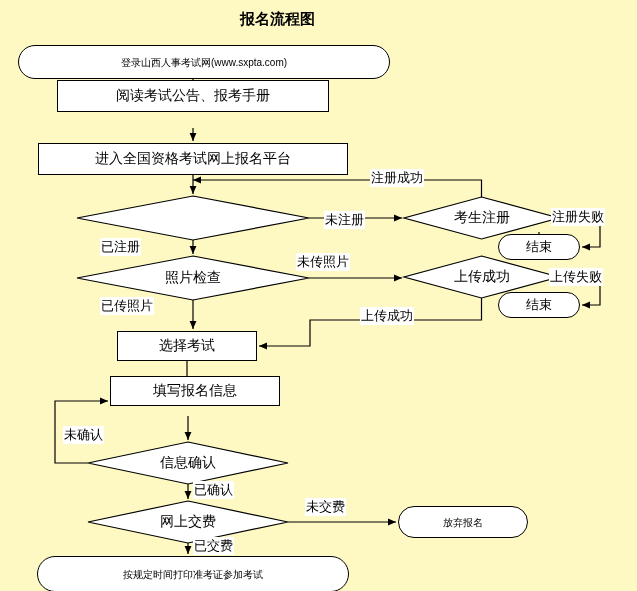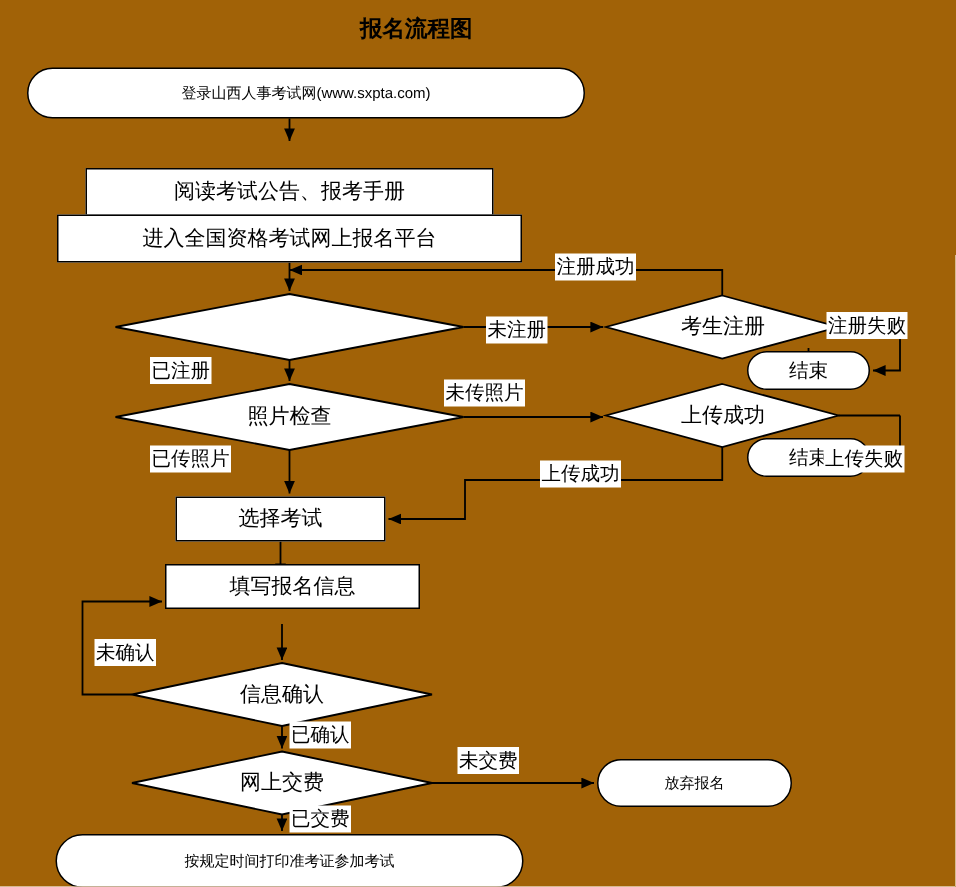--- a/index.html
+++ b/index.html
@@ -7,21 +7,21 @@
     padding: 0;
     background: #ffffff;
   }
   body {
     font-family: "Liberation Sans", "DejaVu Sans", sans-serif;
   }
   #page {
     position: relative;
     width: 637px;
     height: 591px;
-    background: #a16207;
+    background: #fef9c3;
     overflow: hidden;
   }
   #svg-layer {
     position: absolute;
     left: 0;
     top: 0;
     width: 637px;
     height: 591px;
   }
   .node {
@@ -122,21 +122,21 @@
       <path d="M88,463 L55,463 L55,401 L108,401" marker-end="url(#arrow)"></path>
 
       <line x1="288" y1="522" x2="396" y2="522" marker-end="url(#arrow)"></line>
     </g>
   </svg>
 
   <div class="node stadium" style="left:18px; top:45px; width:372px; height:34px;">
     <span>登录山西人事考试网(www.sxpta.com)</span>
   </div>
 
-  <div class="node rect" style="left:57px; top:112px; width:272px; height:32px;">
+  <div class="node rect" style="left:57px; top:80px; width:272px; height:32px;">
     <span>阅读考试公告、报考手册</span>
   </div>
 
   <div class="node rect" style="left:38px; top:143px; width:310px; height:32px;">
     <span>进入全国资格考试网上报名平台</span>
   </div>
 
 
   <div class="diamond-label" style="left:432px; top:206px; width:100px; height:24px;">
     <span>考生注册</span>
@@ -180,21 +180,21 @@
 
   <div class="node stadium" style="left:37px; top:556px; width:312px; height:36px;">
     <span>按规定时间打印准考证参加考试</span>
   </div>
 
   <div class="edge-label" style="left:370px; top:169px;">注册成功</div>
   <div class="edge-label" style="left:324px; top:211px;">未注册</div>
   <div class="edge-label" style="left:551px; top:208px;">注册失败</div>
   <div class="edge-label" style="left:100px; top:238px;">已注册</div>
   <div class="edge-label" style="left:296px; top:253px;">未传照片</div>
-  <div class="edge-label" style="left:549px; top:268px;margin-top:29px;">上传失败</div>
+  <div class="edge-label" style="left:549px; top:268px;">上传失败</div>
   <div class="edge-label" style="left:100px; top:297px;">已传照片</div>
   <div class="edge-label" style="left:360px; top:307px;">上传成功</div>
   <div class="edge-label" style="left:63px; top:426px;">未确认</div>
   <div class="edge-label" style="left:193px; top:481px;">已确认</div>
   <div class="edge-label" style="left:305px; top:498px;">未交费</div>
   <div class="edge-label" style="left:193px; top:537px;">已交费</div>
 
 </div>
 
 </body></html>

